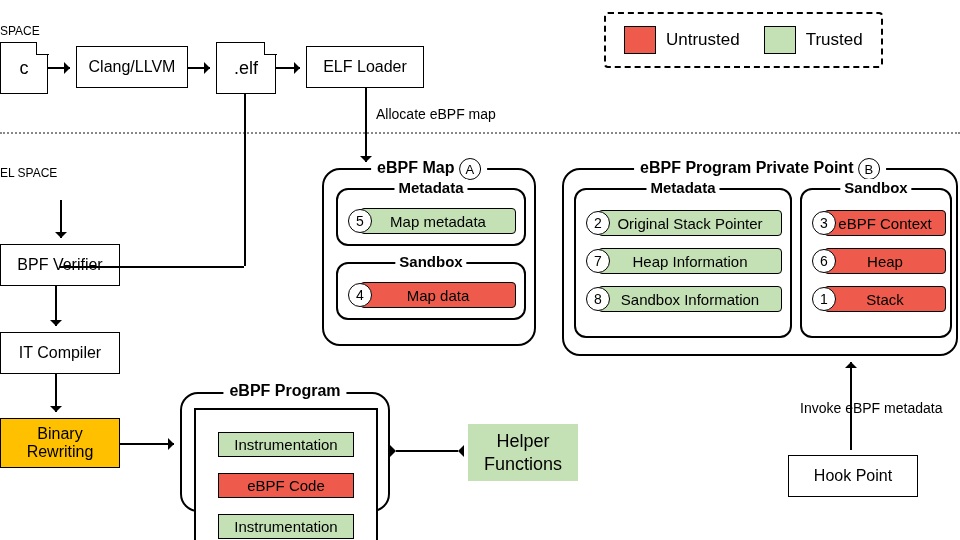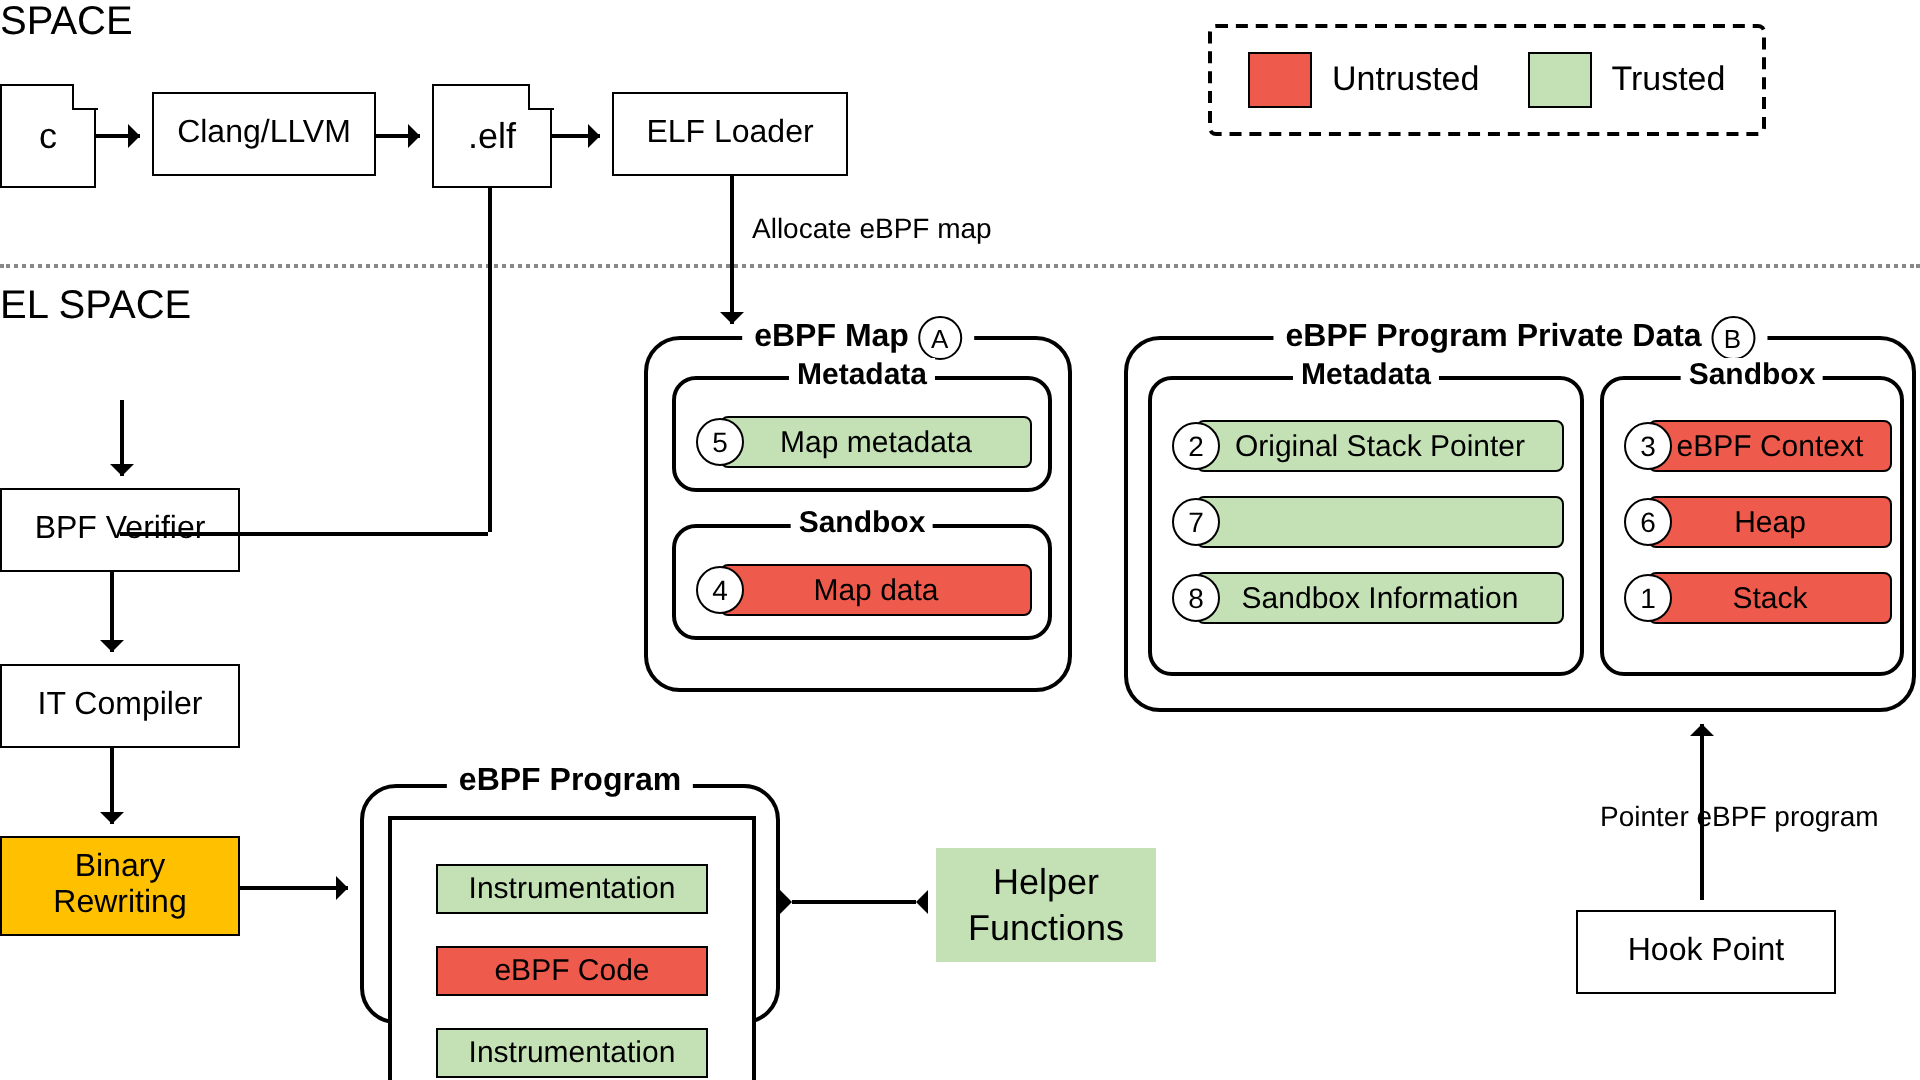--- a/index.html
+++ b/index.html
@@ -7,21 +7,21 @@
     margin: 0;
     width: 960px;
     height: 540px;
     font-family: Arial, "Helvetica Neue", sans-serif;
     font-size: 14px;
     background: #fff;
     position: relative;
     overflow: hidden;
   }
   .lbl { position: absolute; }
-  .region-label { font-size: 20px; }
+  .region-label { font-size: 12px; margin-top: 24px; }
   .box {
     position: absolute;
     border: 1.5px solid #000;
     background: #fff;
     display: flex;
     align-items: center;
     justify-content: center;
     text-align: center;
     font-size: 16px;
     padding: 13px 4px;
@@ -156,31 +156,32 @@
     <div class="subtitle" style="top:-11px;left:50%;transform:translateX(-50%)">Sandbox</div>
     <div class="pill red" style="left:22px;top:18px;width:156px">
       <div class="num">4</div>
       <div class="txt">Map data</div>
     </div>
   </div>
 </div>
 
 <div class="rbox" style="left:562px;top:168px;width:396px;height:188px">
   <div class="rbox-title">
-    <span>eBPF Program Private Data</span>&nbsp;<span class="circle-badge">B</span>
+    <span>eBPF Program Private Point</span>&nbsp;<span class="circle-badge">B</span>
   </div>
 
   <div class="rbox" style="left:10px;top:18px;width:218px;height:150px;border-radius:12px">
     <div class="subtitle" style="top:-11px;left:50%;transform:translateX(-50%)">Metadata</div>
     <div class="pill green" style="left:22px;top:20px;width:184px">
       <div class="num">2</div>
       <div class="txt">Original Stack Pointer</div>
     </div>
     <div class="pill green" style="left:22px;top:58px;width:184px">
       <div class="num">7</div>
+      <div class="txt">Heap Information</div>
     </div>
     <div class="pill green" style="left:22px;top:96px;width:184px">
       <div class="num">8</div>
       <div class="txt">Sandbox Information</div>
     </div>
   </div>
 
   <div class="rbox" style="left:236px;top:18px;width:152px;height:150px;border-radius:12px">
     <div class="subtitle" style="top:-11px;left:50%;transform:translateX(-50%)">Sandbox</div>
     <div class="pill red" style="left:22px;top:20px;width:122px">
@@ -207,13 +208,13 @@
   </div>
 </div>
 
 <div class="arrow h ah-r ah-l" style="left:396px;top:450px;width:62px"></div>
 
 <div class="helper" style="left:468px;top:424px;white-space:pre-line">Helper
 Functions</div>
 
 <div class="box" style="left:788px;top:455px;width:130px;height:42px">Hook Point</div>
 <div class="arrow v ah-u" style="left:850px;top:362px;height:88px"></div>
-<div class="small-note" style="left:800px;top:400px">Pointer eBPF program</div>
+<div class="small-note" style="left:800px;top:400px">Invoke eBPF metadata</div>
 
 </body></html>

